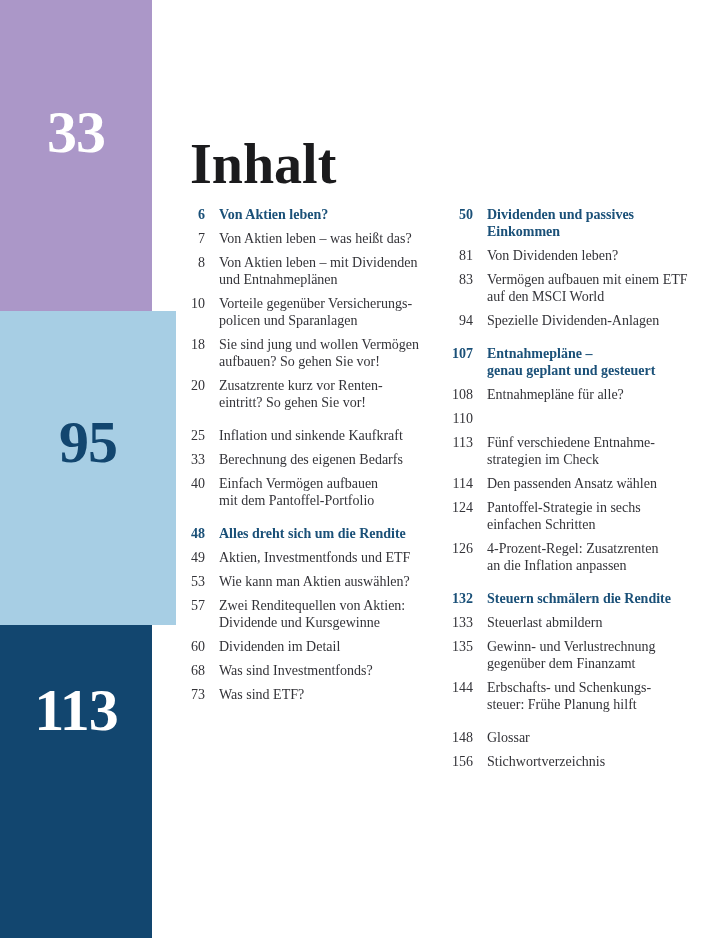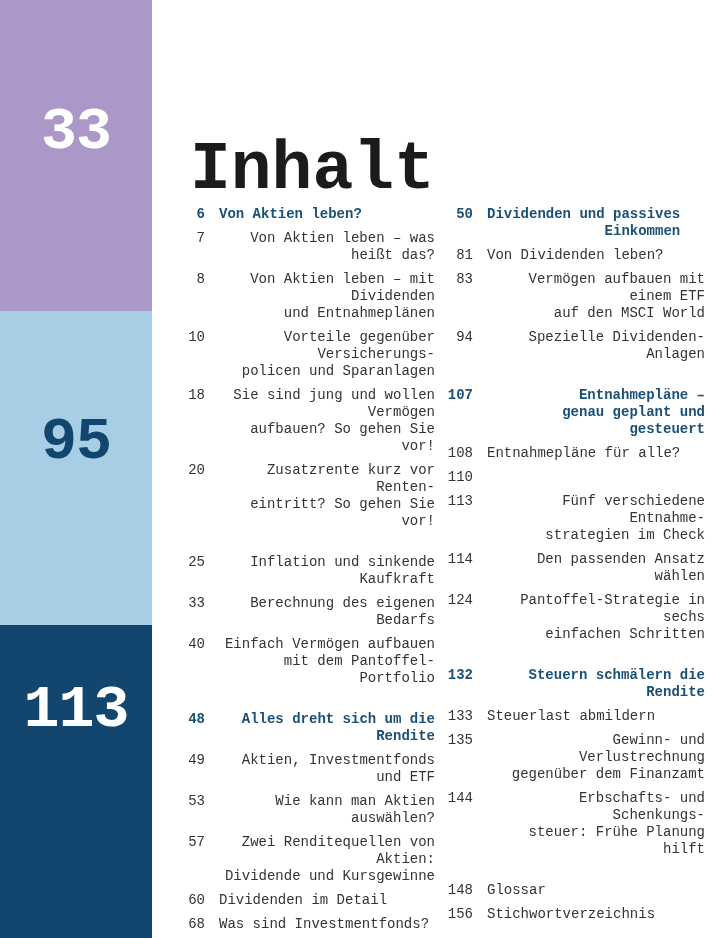--- a/index.html
+++ b/index.html
@@ -1,70 +1,70 @@
 <!DOCTYPE html>
 <html style="--heading: #1a5078; --body: #333338; --title: #1b1b1d;"><head>
 <meta charset="utf-8">
 <style>
   html,body{margin:0;padding:0;background:#ffffff;}
   #page{
     position:relative;
     width:720px;height:938px;
     background:#ffffff;
     overflow:hidden;
-    font-family:Liberation Mono, monospace;
+    font-family:Liberation Serif, serif;
   }
   
   .sidebar{
     position:absolute;left:0;top:0;
     width:152px;height:938px;
     display:flex;flex-direction:column;
   }
   .sb-sec{position:relative;width:152px;}
   .sb-sec.sb-0{height:311px;background:#ab97c8;}
   .sb-sec.sb-1{height:314px;background:#a7cee4;}
   .sb-sec.sb-2{flex:1;background:#12466f;}
   .sb-num{
     position:absolute;left:0;right:0;text-align:center;
     font-size:60px;font-weight:700;line-height:1;letter-spacing:-1px;
   }
   .sb-0 .sb-num{top:102px;color:#ffffff;}
   .sb-1 .sb-num{top:101px;color:#12466f;}
   .sb-2 .sb-num{top:55px;color:#ffffff;}
   
   .page-title{
-    position:absolute;left:190px;top:90px;
-    font-size:68px;font-weight:700;line-height:1;
+    position:absolute;left:190px;top:98px;
+    font-size:56px;font-weight:700;line-height:1;
     color:var(--title,#1b1b1d);letter-spacing:0;
   }
   
   .col{position:absolute;top:206px;font-size:14px;line-height:17px;}
   .col-0{left:183px;width:252px;}
   .col-1{left:441px;width:264px;}
-  .section{margin-top:24px;}
+  .section{margin-top:16px;}
   .col .section:first-child{margin-top:0;}
   .row{display:flex;margin-top:7px;}
   .section .row:first-child{margin-top:0;}
   .num{flex:none;text-align:right;}
   .col-0 .num{width:22px;}
   .col-1 .num{width:32px;}
-  .txt{margin-left:14px;white-space:pre-line;text-align:right;}
+  .txt{margin-left:14px;white-space:pre-line;}
   .row.heading{font-weight:700;color:var(--heading,#1a5078);}
   .row.entry{color:var(--body,#333338);}
 </style>
 </head>
 <body>
 
 <div id="page">
 
   <div class="sidebar">
     <div class="sb-sec sb-0" style="background: rgb(171, 151, 200);">
       <span class="sb-num" style="color: rgb(255, 255, 255);">33</span>
     </div>
-    <div class="sb-sec sb-1" style="background: rgb(167, 206, 228);">
+    <div class="sb-sec sb-1" style="background: rgb(167, 206, 228); padding-left: 24px;">
       <span class="sb-num" style="color: rgb(18, 70, 111);">95</span>
     </div>
     <div class="sb-sec sb-2" style="background: rgb(18, 70, 111);">
       <span class="sb-num" style="color: rgb(255, 255, 255);">113</span>
     </div>
   </div>
 
   <h1 class="page-title">Inhalt</h1>
 
   <div id="toc">
@@ -187,20 +187,25 @@
           </div>
           <div class="row entry">
             <span class="num">114</span>
             <span class="txt">Den passenden Ansatz wählen</span>
           </div>
           <div class="row entry">
             <span class="num">124</span>
             <span class="txt">Pantoffel-Strategie in sechs
 einfachen Schritten</span>
           </div>
+          <div class="row entry">
+            <span class="num">126</span>
+            <span class="txt">4-Prozent-Regel: Zusatzrenten
+an die Inflation anpassen</span>
+          </div>
         </div>
         <div class="section">
           <div class="row heading">
             <span class="num">132</span>
             <span class="txt">Steuern schmälern die Rendite</span>
           </div>
           <div class="row entry">
             <span class="num">133</span>
             <span class="txt">Steuerlast abmildern</span>
           </div>

